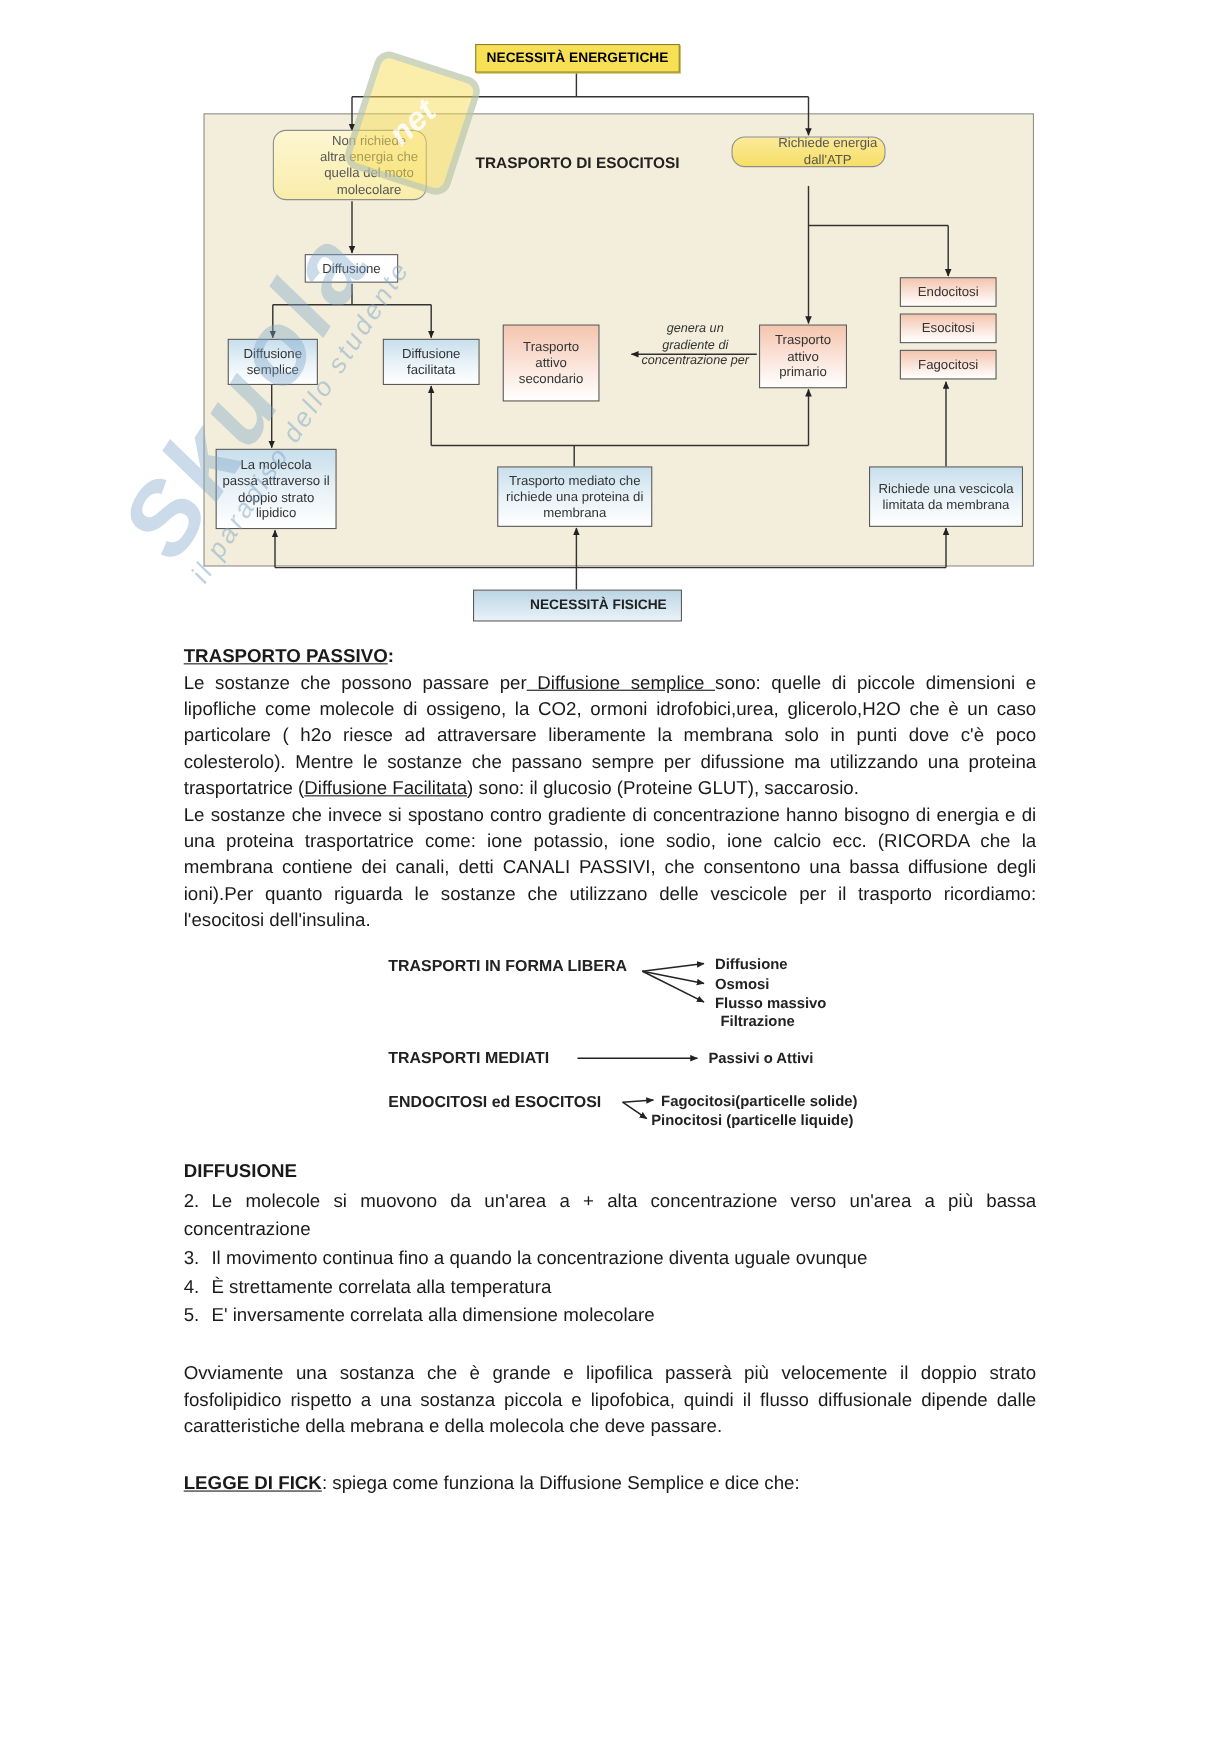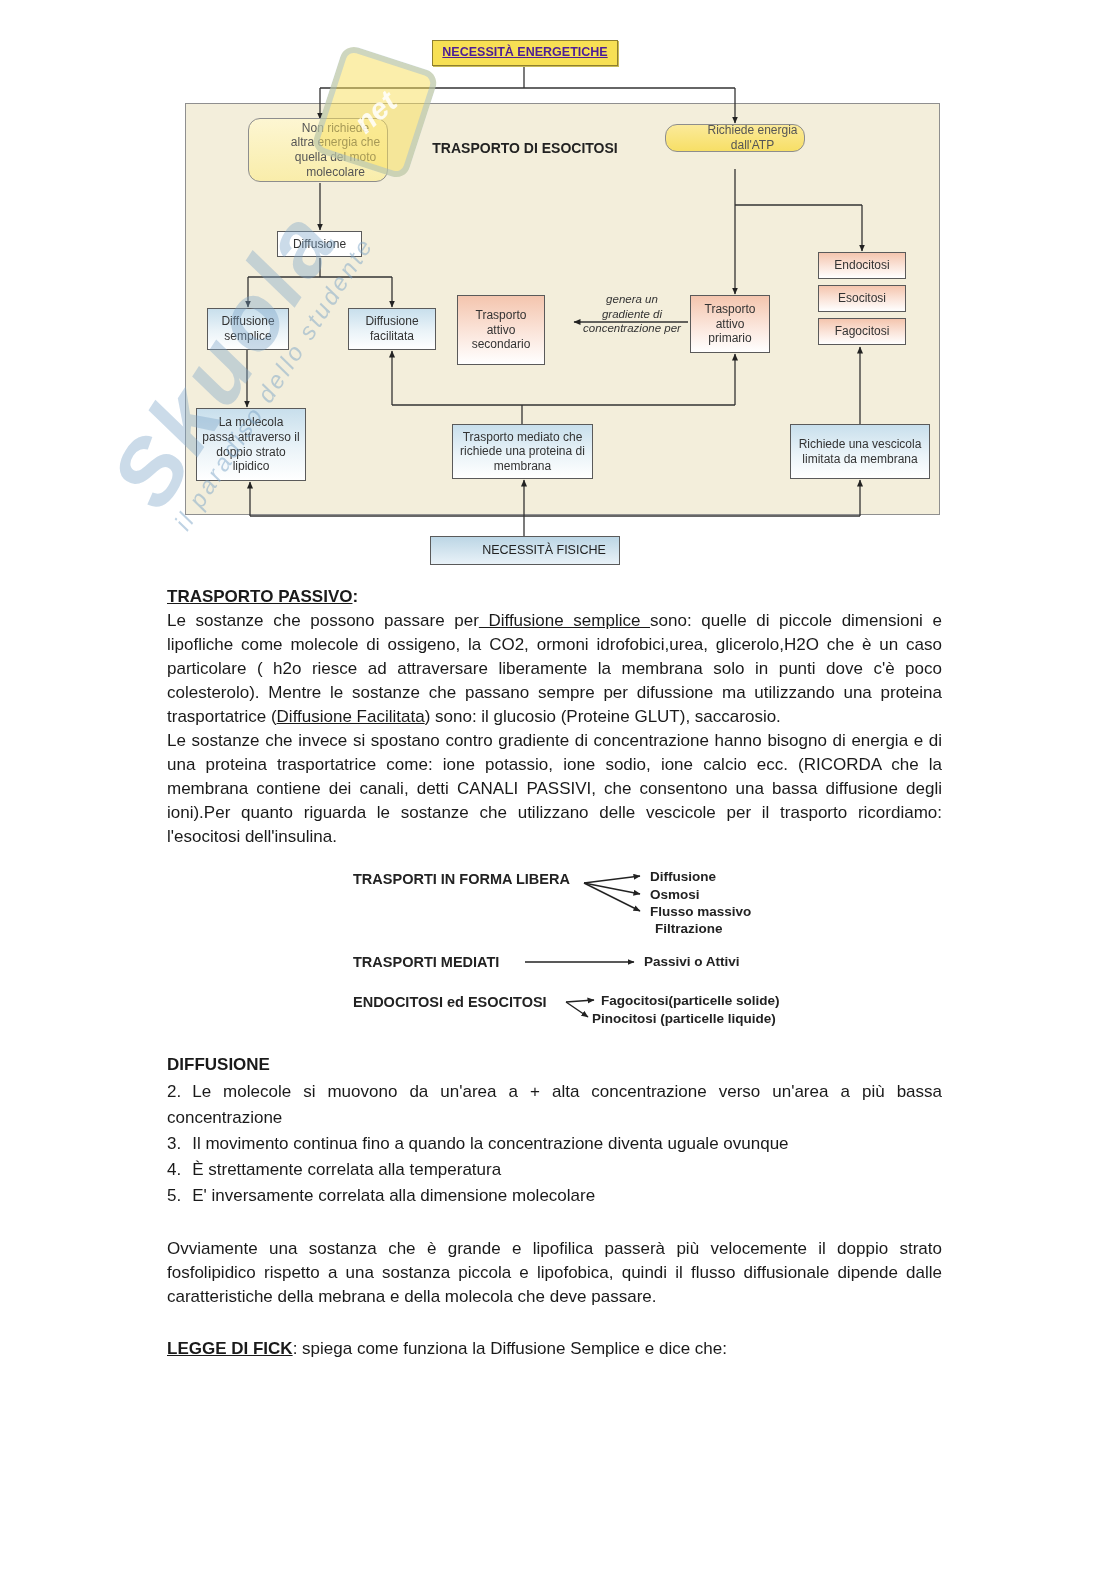--- a/index.html
+++ b/index.html
@@ -9,27 +9,27 @@
 
   
   .diagram { position:relative; width:1116px; height:585px; }
   .panel { position:absolute; left:185px; top:103px; width:755px; height:412px;
            background:#f3eedb; border:1px solid #8f8f8f; z-index:0; }
   .flow-svg { position:absolute; left:0; top:0; width:1116px; height:585px; z-index:1; pointer-events:none; }
   .box { position:absolute; display:flex; align-items:center; justify-content:center; text-align:center;
          border:1px solid #5a5a5a; font-size:12px; line-height:1.22; color:#333; padding:2px 5px;
          background:#fff; z-index:2; }
   .rounded { border-radius:12px; border-color:#8d8d8d; color:#555;padding-left:40px; }
-  .yellow-solid { background:#f7e054; font-weight:bold; color:#4c1d95; border-color:#8e7f2f;
-                  box-shadow:1px 1px 0 #c9bb57;text-decoration:underline; }
+  .yellow-solid { background:#f7e054; font-weight:bold; color:#000000; border-color:#8e7f2f;
+                  box-shadow:1px 1px 0 #c9bb57; }
   .yellow-soft  { background:linear-gradient(to bottom,#fdf6d2,#f9edaa); }
   .yellow-strong{ background:linear-gradient(to bottom,#fbea9a,#f7df66); }
   .bluegrad { background:linear-gradient(to bottom,#c8dfec 0%,#eaf3f8 55%,#ffffff 100%); }
   .pinkgrad { background:linear-gradient(to bottom,#f4c5ae 0%,#fbe6dc 55%,#ffffff 100%); }
-  .fisiche  { background:linear-gradient(to bottom,#bcd6e5,#e9f2f8); font-weight:normal; color:#222;padding-left:43px; }
+  .fisiche  { background:linear-gradient(to bottom,#bcd6e5,#e9f2f8); font-weight:bold; color:#222;padding-left:43px; }
   .flow-title { position:absolute; left:425px; top:140px; width:200px; text-align:center;
                 font-weight:bold; font-size:14px; color:#222; z-index:2; }
   .genera { position:absolute; left:582px; top:292px; width:100px; font-style:italic; font-size:11.5px;
             color:#333; text-align:center; line-height:1.28; z-index:2; }
 
   
   .watermark { position:absolute; left:95px; top:472px; transform:rotate(-57deg); transform-origin:0 0;
                z-index:3; pointer-events:none; white-space:nowrap; }
   .wm-main { font-size:92px; font-weight:bold; font-style:italic; color:rgba(125,165,200,0.40);
              letter-spacing:5px; line-height:1; }

